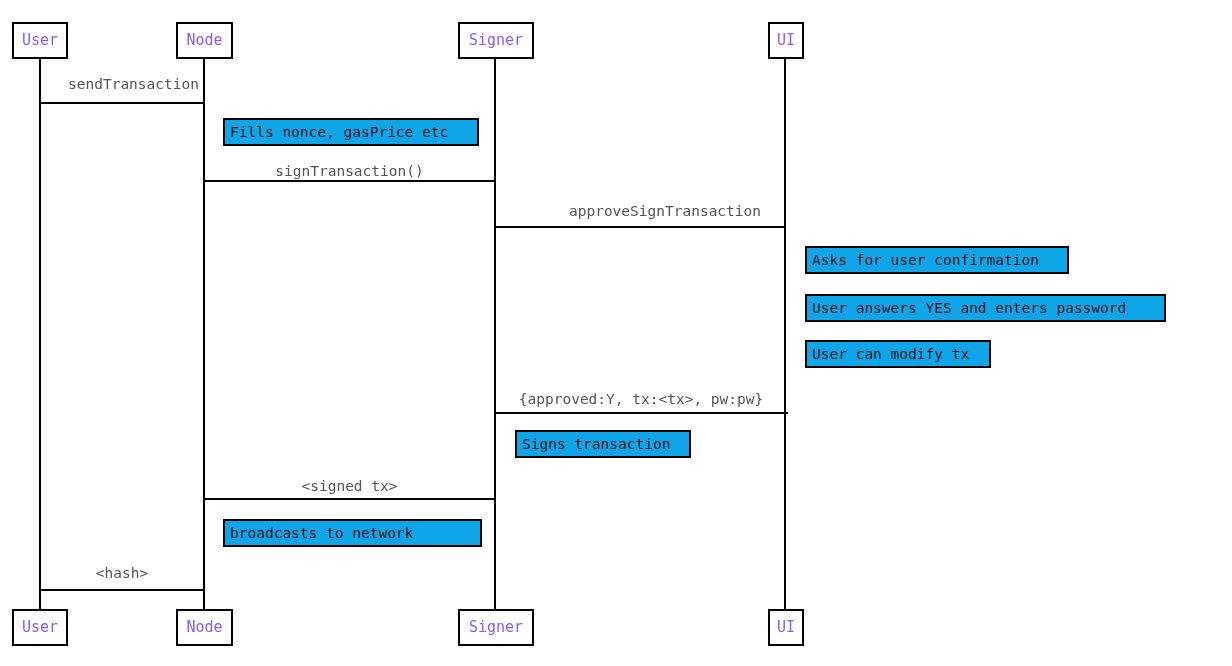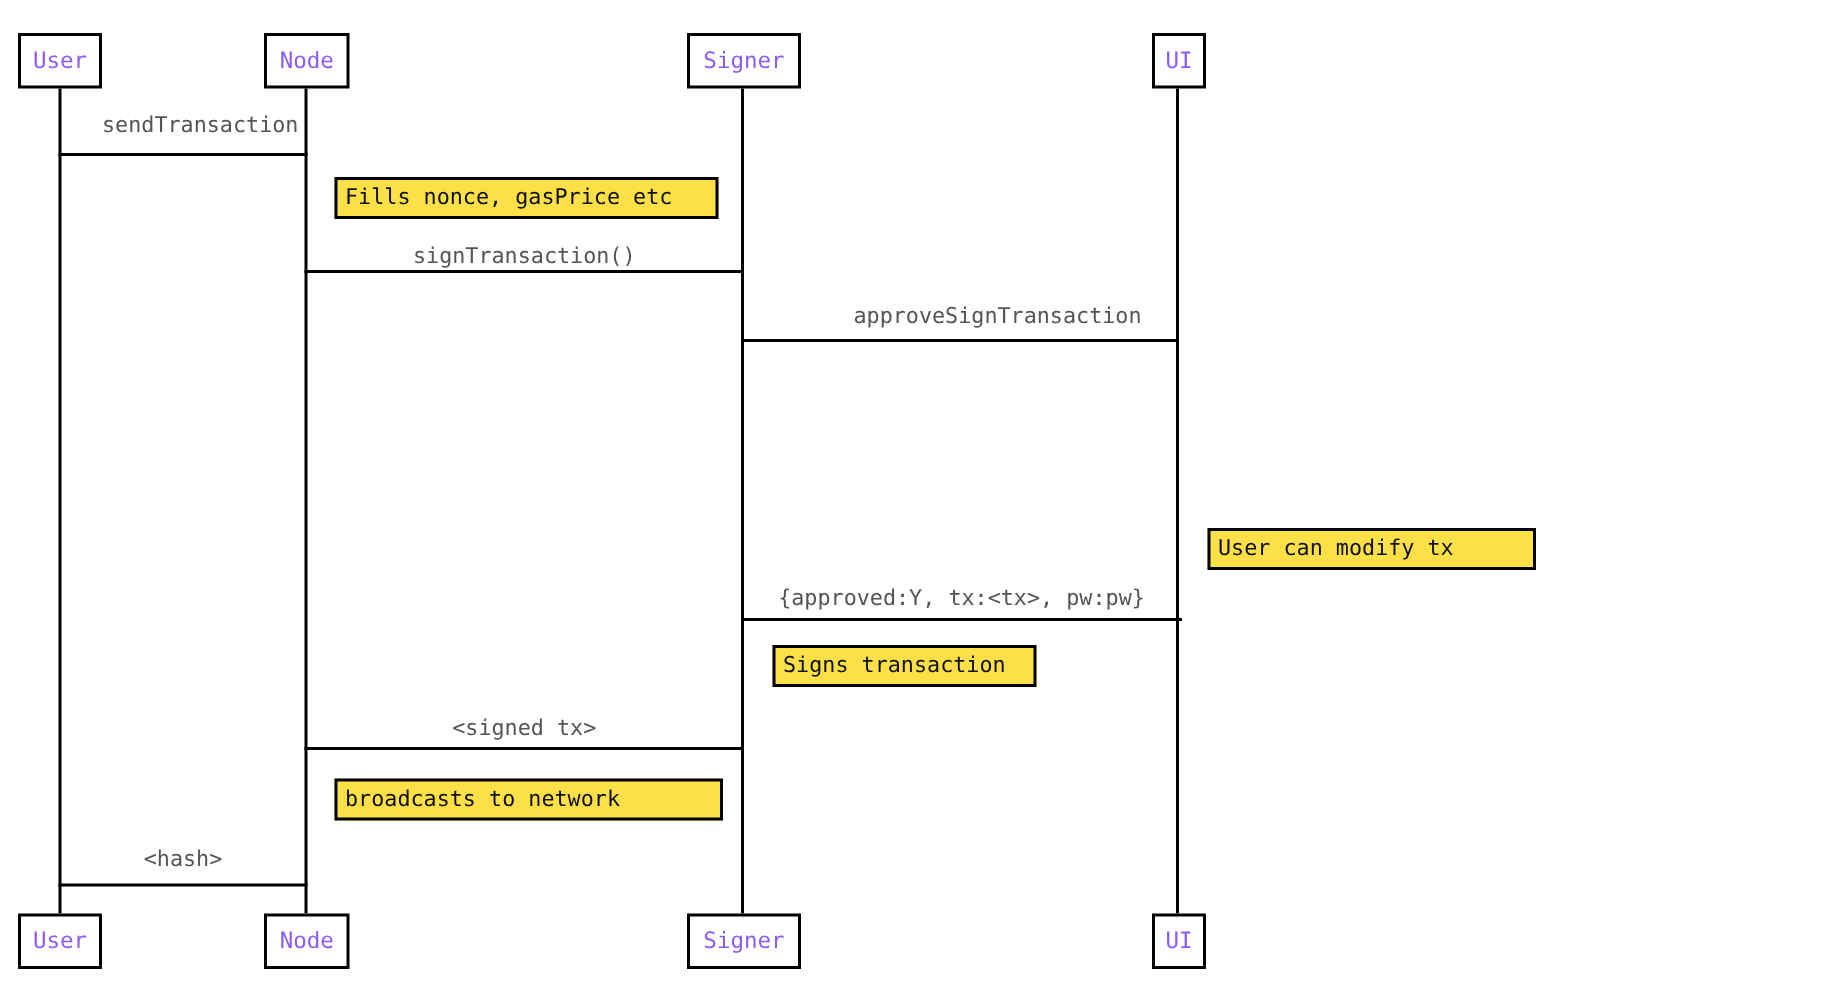--- a/index.html
+++ b/index.html
@@ -56,21 +56,21 @@
     text-align: center;
     white-space: nowrap;
     z-index: 4;
   }
 
   
   .note {
     position: absolute;
     box-sizing: border-box;
     border: 2px solid #000000;
-    background: #fde047;
+    background: #0ea5e9;
     height: 28px;
     display: flex;
     align-items: center;
     z-index: 5;
     overflow: hidden;
   }
   .note-text {
     font-size: 14.5px;
     line-height: 1;
     color: #111111;
@@ -102,21 +102,27 @@
     <div class="msg-label" style="left: 495px; top: 204px; width: 340px;">approveSignTransaction</div>
     <div class="msg-line" style="left: 494px; top: 412px; width: 294px;"></div>
     <div class="msg-label" style="left: 495px; top: 392px; width: 292px;">{approved:Y, tx:&lt;tx&gt;, pw:pw}</div>
     <div class="msg-line" style="left: 203px; top: 498px; width: 293px;"></div>
     <div class="msg-label" style="left: 204px; top: 479px; width: 291px;">&lt;signed tx&gt;</div>
     <div class="msg-line" style="left: 39px; top: 589px; width: 166px;"></div>
     <div class="msg-label" style="left: 40px; top: 566px; width: 164px;">&lt;hash&gt;</div>
     <div class="note" style="left: 223px; top: 118px; width: 256px;">
       <span class="note-text">Fills nonce, gasPrice etc</span>
     </div>
-    <div class="note" style="left: 805px; top: 352px; width: 219px;">
+    <div class="note" style="left: 805px; top: 246px; width: 264px;">
+      <span class="note-text">Asks for user confirmation</span>
+    </div>
+    <div class="note" style="left: 805px; top: 294px; width: 361px;">
+      <span class="note-text">User answers YES and enters password</span>
+    </div>
+    <div class="note" style="left: 805px; top: 340px; width: 186px;">
       <span class="note-text">User can modify tx</span>
     </div>
     <div class="note" style="left: 515px; top: 430px; width: 176px;">
       <span class="note-text">Signs transaction</span>
     </div>
     <div class="note" style="left: 223px; top: 519px; width: 259px;">
       <span class="note-text">broadcasts to network</span>
     </div>
   </div>
 

